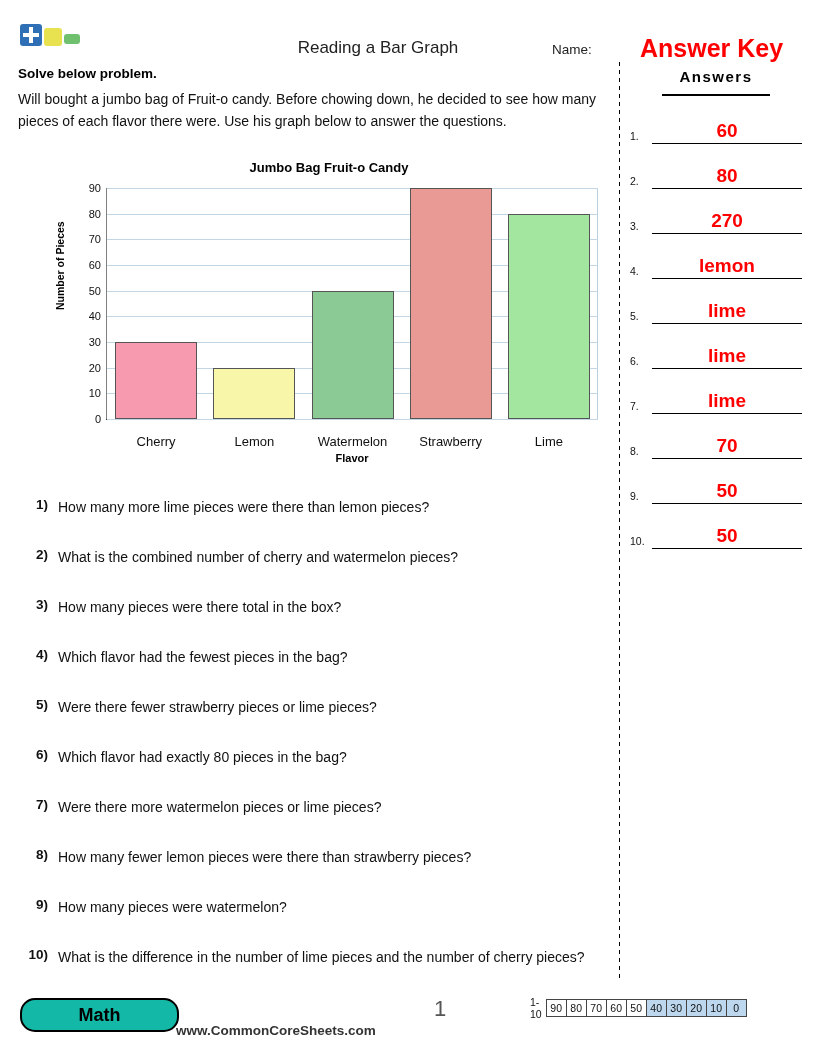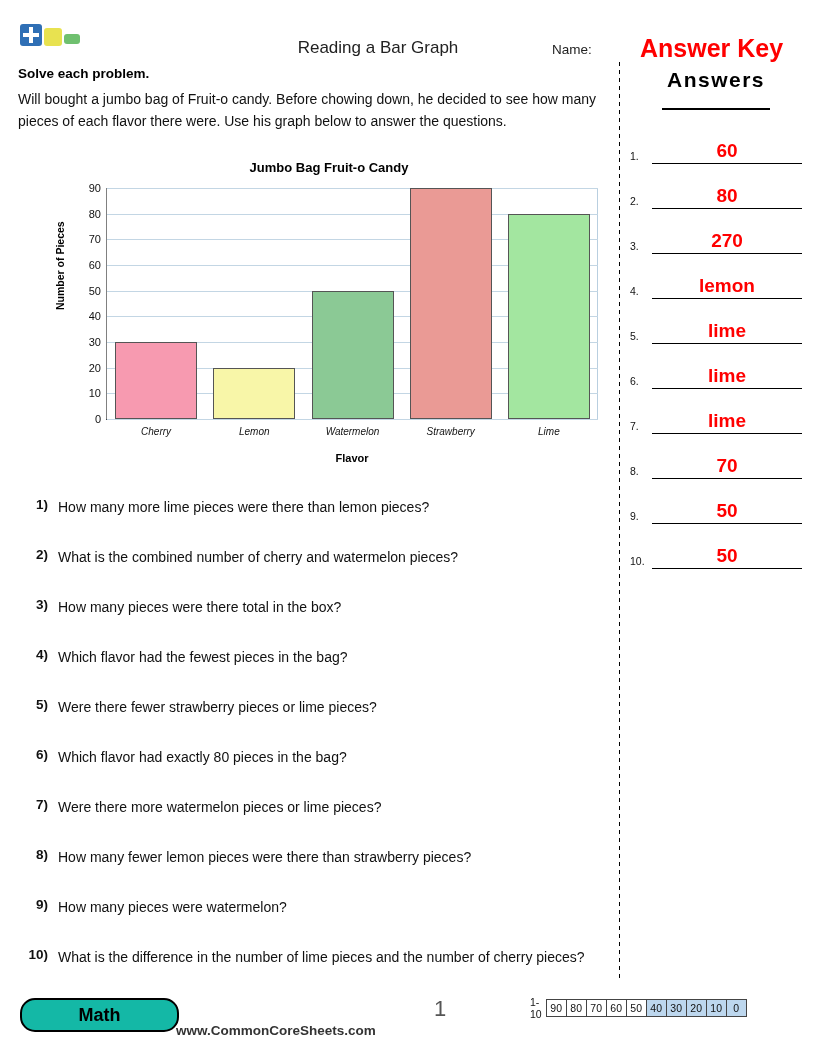--- a/index.html
+++ b/index.html
@@ -157,28 +157,27 @@
     position: relative;
   }
   .bar {
     width: 82px;
     border: 1px solid #555;
     box-sizing: border-box;
   }
   .xtick {
     position: absolute;
     top: 100%;
-    margin-top: 7px;
+    margin-top: 15px;
     width: 120px;
     left: 50%;
     transform: translateX(-50%);
     text-align: center;
-    font-size: 10px;
-    color: #111;
-    font-style: italic;
+    font-size: 13px;
+    color: #111;
   }
   .ylabel {
     position: absolute;
     left: 36px;
     top: 150px;
     font-size: 10.5px;
     font-weight: bold;
     transform: rotate(-90deg);
     transform-origin: left top;
     white-space: nowrap;
@@ -223,27 +222,27 @@
 
   
   .answers-panel {
     position: absolute;
     left: 630px;
     top: 68px;
     width: 172px;
   }
   .answers-head {
     text-align: center;
-    font-size: 21px;
+    font-size: 15px;
     font-weight: bold;
     letter-spacing: 1.5px;
     border-bottom: 2px solid #000;
     width: 108px;
-    margin: 0 auto 11px auto;
-    padding-bottom: 16px;
+    margin: 0 auto 5px auto;
+    padding-bottom: 9px;
   }
   .ans-row {
     position: relative;
     height: 45px;
   }
   .ans-num {
     position: absolute;
     left: 0;
     bottom: 4px;
     font-size: 10.5px;
@@ -343,21 +342,21 @@
         <rect x="46" y="12" width="16" height="10" rx="3" fill="#6fc06f"></rect>
       </svg>
     </div>
     <div class="worksheet-title">Reading a Bar Graph</div>
     <div class="name-label">Name:</div>
     <div class="answer-key">Answer Key</div>
   </div>
 
   <div class="vline dashed"></div>
 
-  <div class="instruction">Solve each problem.</div>
+  <div class="instruction">Solve below problem.</div>
   <div class="intro">Will bought a jumbo bag of Fruit-o candy. Before chowing down, he decided to see how many pieces of each flavor there were. Use his graph below to answer the questions.</div>
 
   <div class="chart-wrap">
     <div class="chart-title">Jumbo Bag Fruit-o Candy</div>
     <div class="ylabel">Number of Pieces</div>
     <div class="plot">
       <div class="plot-bg"></div>
       <div id="gridlines">
           <div class="gridline" style="top: 100%;">
             <span class="ytick">0</span>

